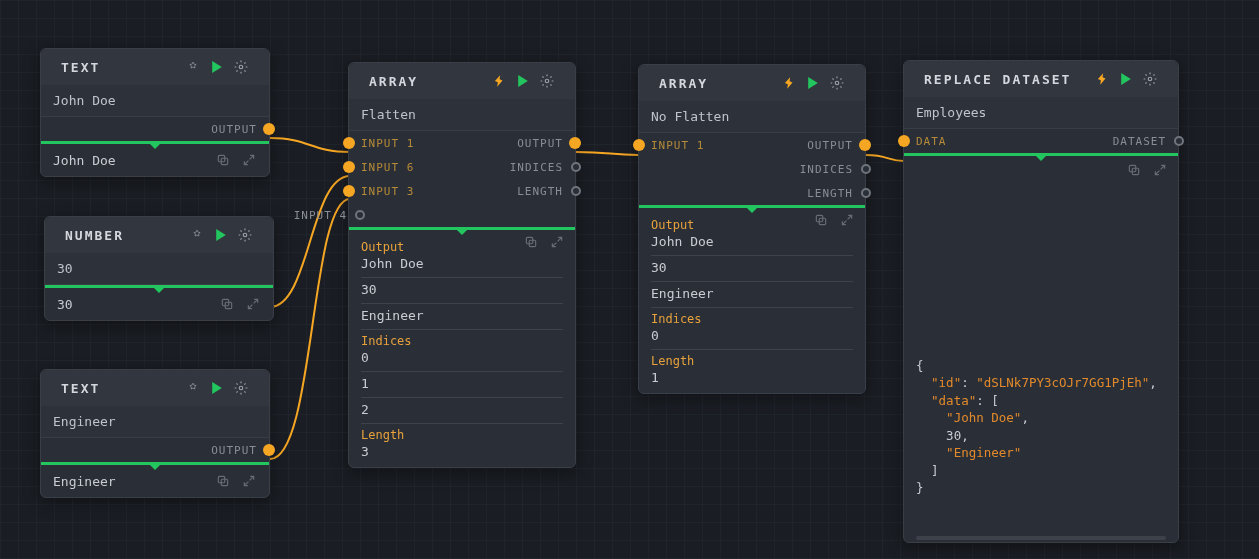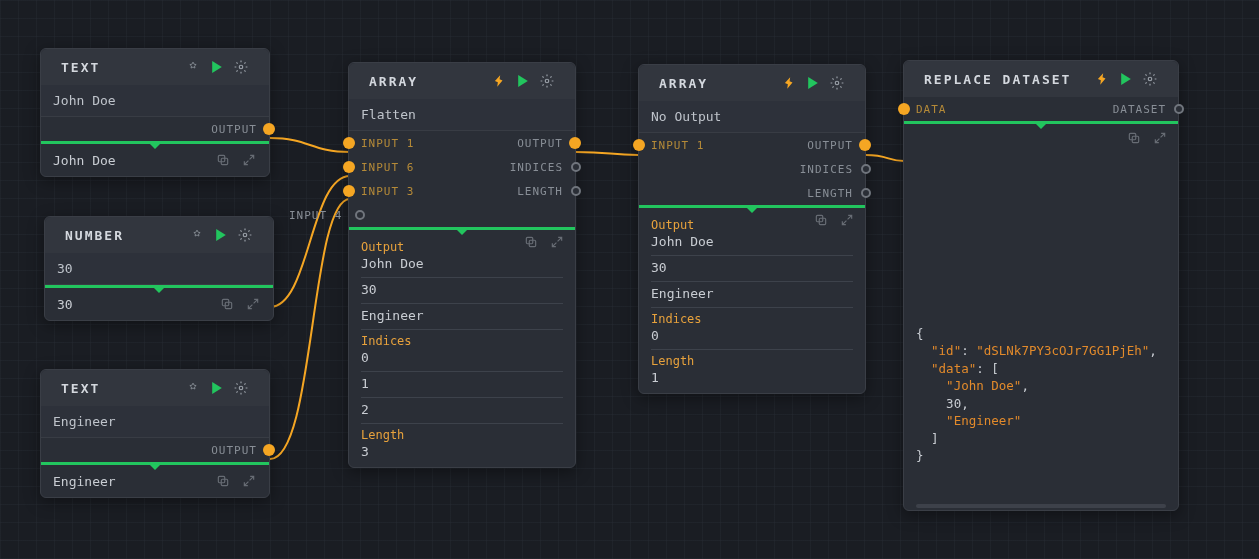--- a/index.html
+++ b/index.html
@@ -304,21 +304,21 @@
     <span>INPUT 6</span>
     <span style="margin-left:auto;color:#888e96;">INDICES</span>
     <span class="dot hollow right"></span>
   </div>
   <div class="port-row left-label">
     <span class="dot left"></span>
     <span>INPUT 3</span>
     <span style="margin-left:auto;color:#888e96;">LENGTH</span>
     <span class="dot hollow right"></span>
   </div>
-  <div class="port-row" style="justify-content:flex-start; color:#888e96; padding-left:0; left:-60px; position:relative; width:70px;">
+  <div class="port-row" style="justify-content:flex-end; color:#888e96; padding-left:0; left:-60px; position:relative; width:70px;">
     <span>INPUT 4</span>
     <span class="dot hollow" style="right:-6px;"></span>
   </div>
 
   <div class="green-divider"></div>
 
   <div class="outblock">
     <div class="tools-abs">
       <span class="icon">
           <svg width="14" height="14" viewBox="0 0 24 24" fill="none" stroke="#9aa0a8" stroke-width="2">
@@ -360,21 +360,21 @@
           </svg>
         </span>
       <span class="icon c-grey">
           <svg width="14" height="14" viewBox="0 0 24 24" fill="none" stroke="currentColor" stroke-width="2">
             <circle cx="12" cy="12" r="3"></circle>
             <path d="M12 1v3M12 20v3M4.2 4.2l2 2M17.8 17.8l2 2M1 12h3M20 12h3M4.2 19.8l2-2M17.8 6.2l2-2"></path>
           </svg>
         </span>
     </span>
   </div>
-  <div class="node-sub">No Output</div>
+  <div class="node-sub">No Flatten</div>
 
   <div class="port-row left-label">
     <span class="dot left"></span>
     <span>INPUT 1</span>
     <span style="margin-left:auto;color:#888e96;">OUTPUT</span>
     <span class="dot right"></span>
   </div>
   <div class="port-row">
     <span>INDICES</span>
     <span class="dot hollow right"></span>
@@ -426,20 +426,21 @@
           </svg>
         </span>
       <span class="icon c-grey">
           <svg width="14" height="14" viewBox="0 0 24 24" fill="none" stroke="currentColor" stroke-width="2">
             <circle cx="12" cy="12" r="3"></circle>
             <path d="M12 1v3M12 20v3M4.2 4.2l2 2M17.8 17.8l2 2M1 12h3M20 12h3M4.2 19.8l2-2M17.8 6.2l2-2"></path>
           </svg>
         </span>
     </span>
   </div>
+  <div class="node-sub">Employees</div>
   <div class="port-row left-label">
     <span class="dot left"></span>
     <span>DATA</span>
     <span style="margin-left:auto;color:#888e96;">DATASET</span>
     <span class="dot hollow right"></span>
   </div>
   <div class="green-divider"></div>
   <div class="codeblock">
     <div class="tools-abs">
       <span class="icon"><svg width="14" height="14" viewBox="0 0 24 24" fill="none" stroke="#9aa0a8" stroke-width="2">

